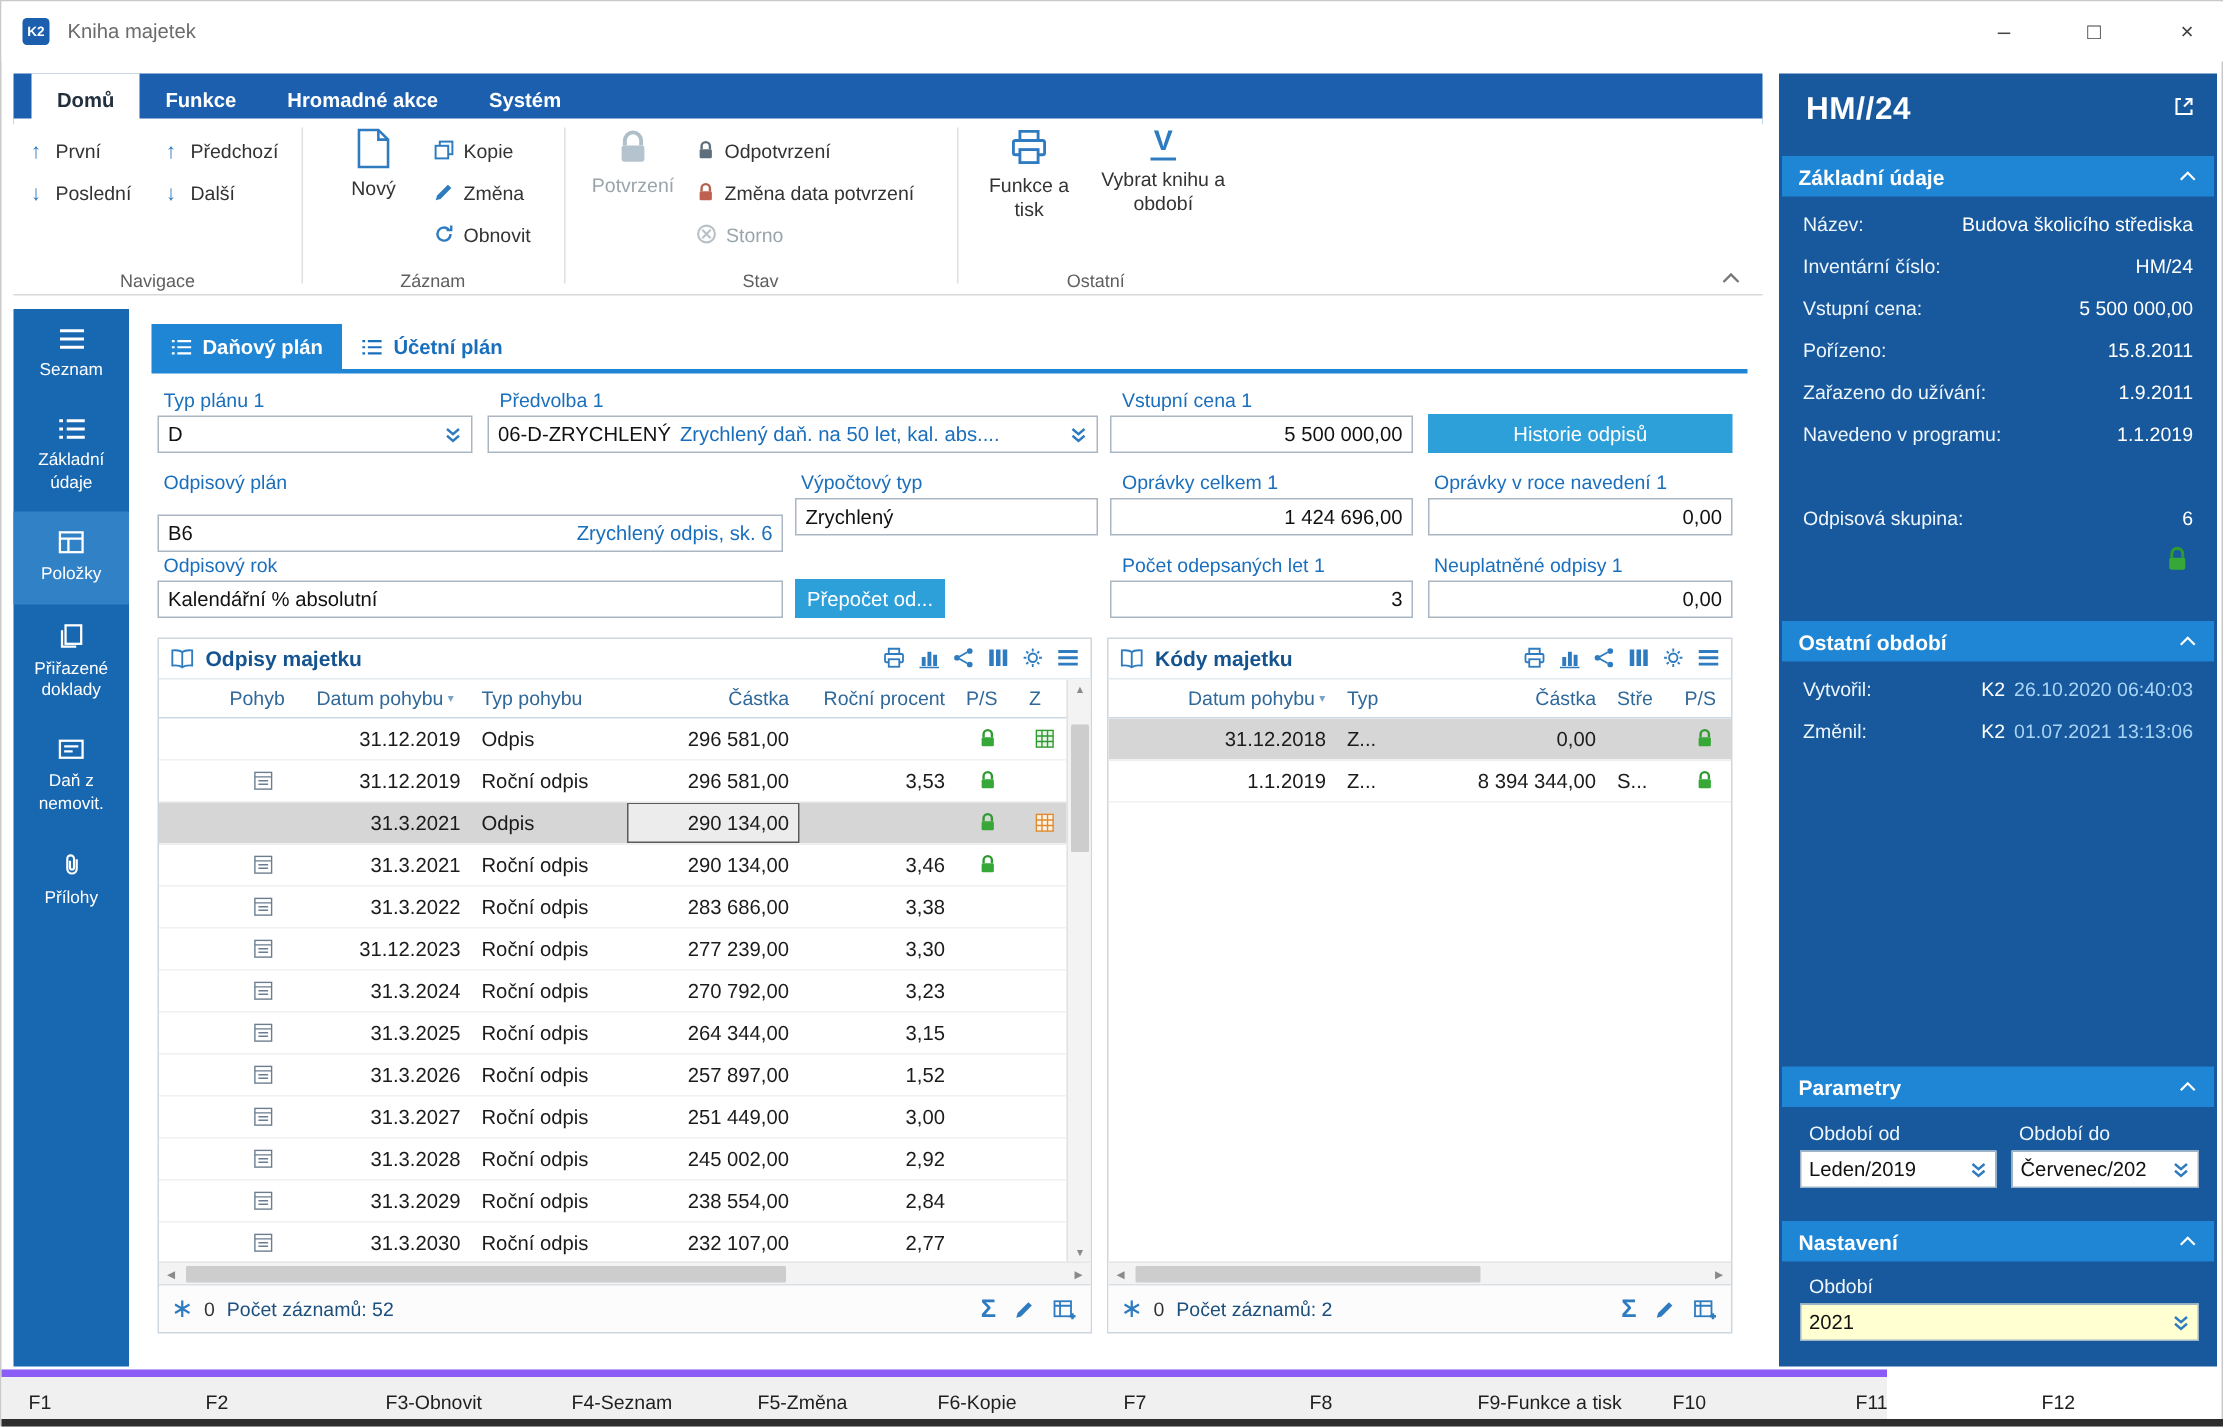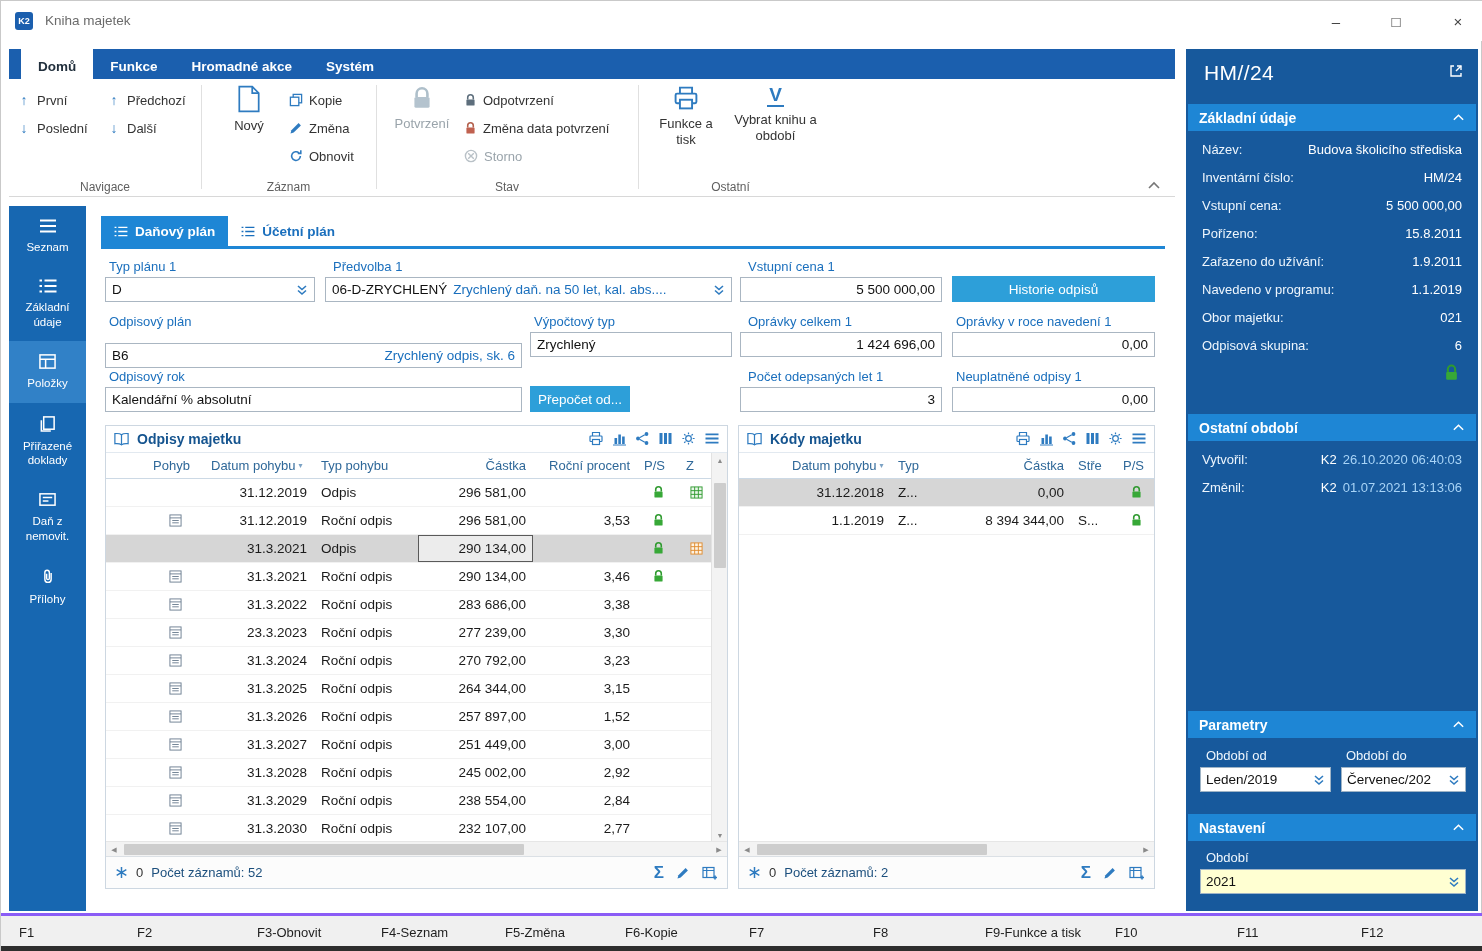--- a/index.html
+++ b/index.html
@@ -74,35 +74,35 @@
 .hsb{height:15px;background:#f3f3f3;border-top:1px solid #e6e6e6;position:relative}
 .hsb .sba{position:absolute;top:0;width:16px;height:15px;display:flex;align-items:center;justify-content:center;font-size:7px;color:#8a8a8a}
 .hsb .th{position:absolute;top:2px;height:11px;background:#cdcdcd;border-radius:1px}
 .gfoot{height:32px;display:flex;align-items:center;gap:8px;padding:0 9px;border-top:1px solid #dbe0e5;background:#fcfcfc;font-size:13px;color:#333}
 .cnt{color:#1c4f7d;font-size:13px}
 .gficons{margin-left:auto;display:flex;gap:12px;align-items:center}
 .sigma{color:#2e7bc0;font-size:17px;font-weight:bold;line-height:1}
 
 
 #rpanel{left:1185px;top:48px;width:292px;height:862px;background:#17599c;color:#fff}
-.rpt{position:absolute;left:18px;top:12px;font-size:21px;font-weight:400;letter-spacing:.4px}
+.rpt{position:absolute;left:18px;top:12px;font-size:21px;font-weight:700;letter-spacing:.4px}
 .sect{position:absolute;left:2px;right:2px;height:27px;background:#1e86d5;display:flex;align-items:center;padding:0 11px;font-weight:bold;font-size:14px}
 .sect .chv{margin-left:auto}
 .kv{position:absolute;left:16px;right:16px;height:28px;display:flex;justify-content:space-between;align-items:center;font-size:13px}
 .kv .k{color:#eef6fd}
 .kv .v{text-align:right;white-space:nowrap}
 .dt{color:#a8d4f7;margin-left:6px}
 .plab{position:absolute;font-size:13px;color:#eef6fd}
 .pcombo{position:absolute;height:25px;background:#fff;border:1px solid #9fb4c6;display:flex;align-items:center;
   padding:0 5px;color:#111;font-size:13.5px;white-space:nowrap;overflow:hidden}
 .pcombo.yel{background:#ffffd2}
 .pcombo .cch{margin-left:auto;flex:0 0 auto}
 
 
-#fbar{left:0;top:912px;width:1482px;height:33px;background:#f0f0f0;border-top:3px solid #8b5cf6}
+#fbar{left:0;top:912px;width:1257px;height:33px;background:#f0f0f0;border-top:5px solid #8b5cf6}
 .fk{position:absolute;top:9px;font-size:13px;color:#1f1f1f;white-space:nowrap}
 #bstrip{left:0;top:945px;width:1482px;height:6px;background:#2e2e2e}
 </style>
 </head>
 <body>
 
 <div id="win">
 
   <div id="titlebar" class="abs">
     <div id="appicon" class="abs">K2</div>
@@ -507,21 +507,21 @@
             <span class="gc lc7"></span>
         </div>
         <div class="grow">
           <span class="gc lc0"></span>
           <span class="gc lc1 ctr">
               <svg width="13" height="13" viewBox="0 0 14 14">
                 <rect x="1" y="1" width="12" height="12" fill="#fff" stroke="#6b7d90"></rect>
                 <path d="M1 4.2h12M3.5 7h7M3.5 9.5h7" stroke="#6b7d90" fill="none"></path>
               </svg>
             </span>
-          <span class="gc lc2 num">23.3.2023</span>
+          <span class="gc lc2 num">31.12.2023</span>
           <span class="gc lc3">Roční odpis</span>
           <span class="gc lc4 num">277 239,00</span>
           <span class="gc lc5 num">3,30</span>
           <span class="gc lc6"></span>
             <span class="gc lc7"></span>
         </div>
         <div class="grow">
           <span class="gc lc0"></span>
           <span class="gc lc1 ctr">
               <svg width="13" height="13" viewBox="0 0 14 14">
@@ -791,24 +791,20 @@
         <span class="k">Pořízeno:</span>
         <span class="v">15.8.2011</span>
       </div>
     <div class="kv" style="top:198px">
         <span class="k">Zařazeno do užívání:</span>
         <span class="v">1.9.2011</span>
       </div>
     <div class="kv" style="top:226px">
         <span class="k">Navedeno v programu:</span>
         <span class="v">1.1.2019</span>
-      </div>
-    <div class="kv" style="top:254px">
-        <span class="k">Obor majetku:</span>
-        <span class="v">021</span>
       </div>
     <div class="kv" style="top:282px">
         <span class="k">Odpisová skupina:</span>
         <span class="v">6</span>
       </div>
     <svg class="abs" style="right:18px;top:314px" width="17" height="19" viewBox="0 0 14 15">
         <path d="M4 7V4.8a3 3 0 0 1 6 0V7" fill="none" stroke="#2f9a2f" stroke-width="1.7"></path>
         <rect x="2.6" y="7" width="8.8" height="6.5" rx="1" fill="#37a837"></rect>
       </svg>
 

